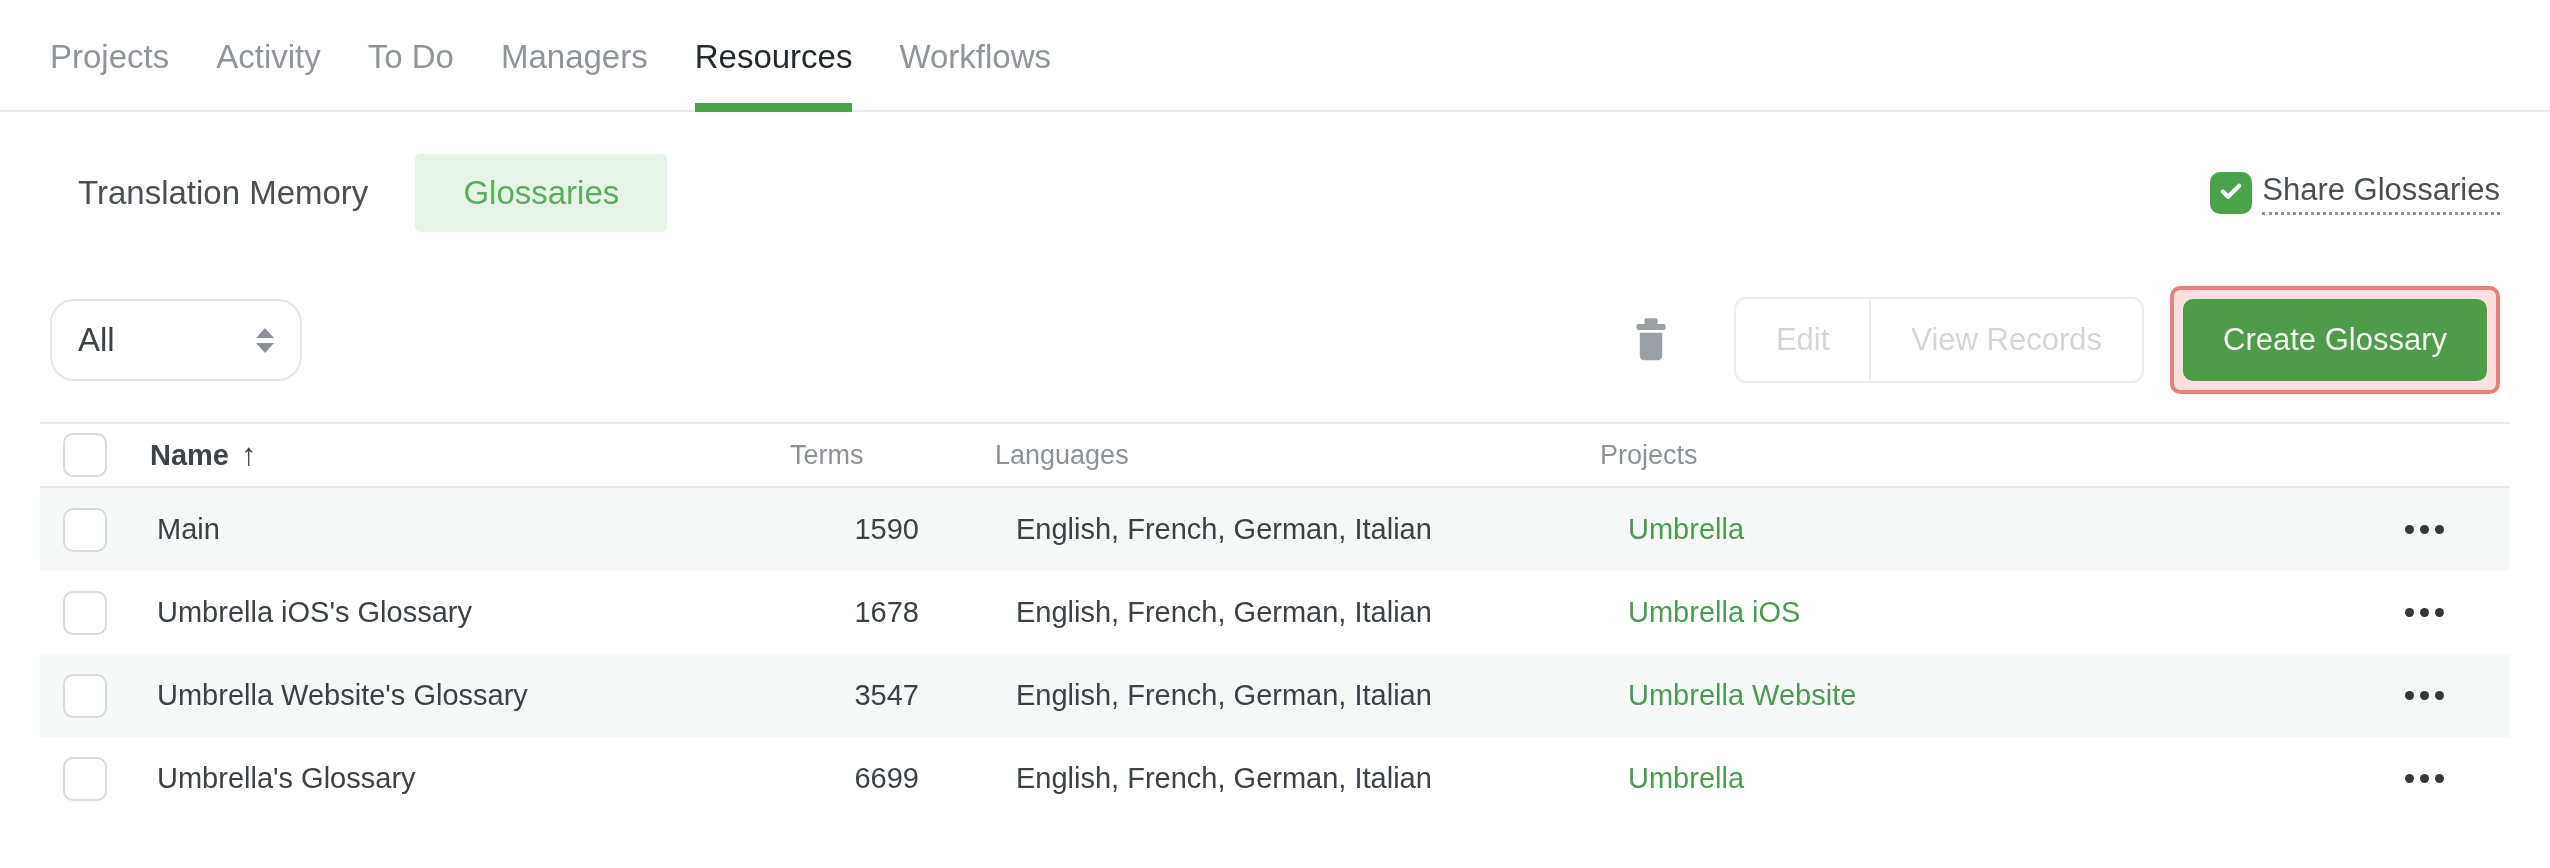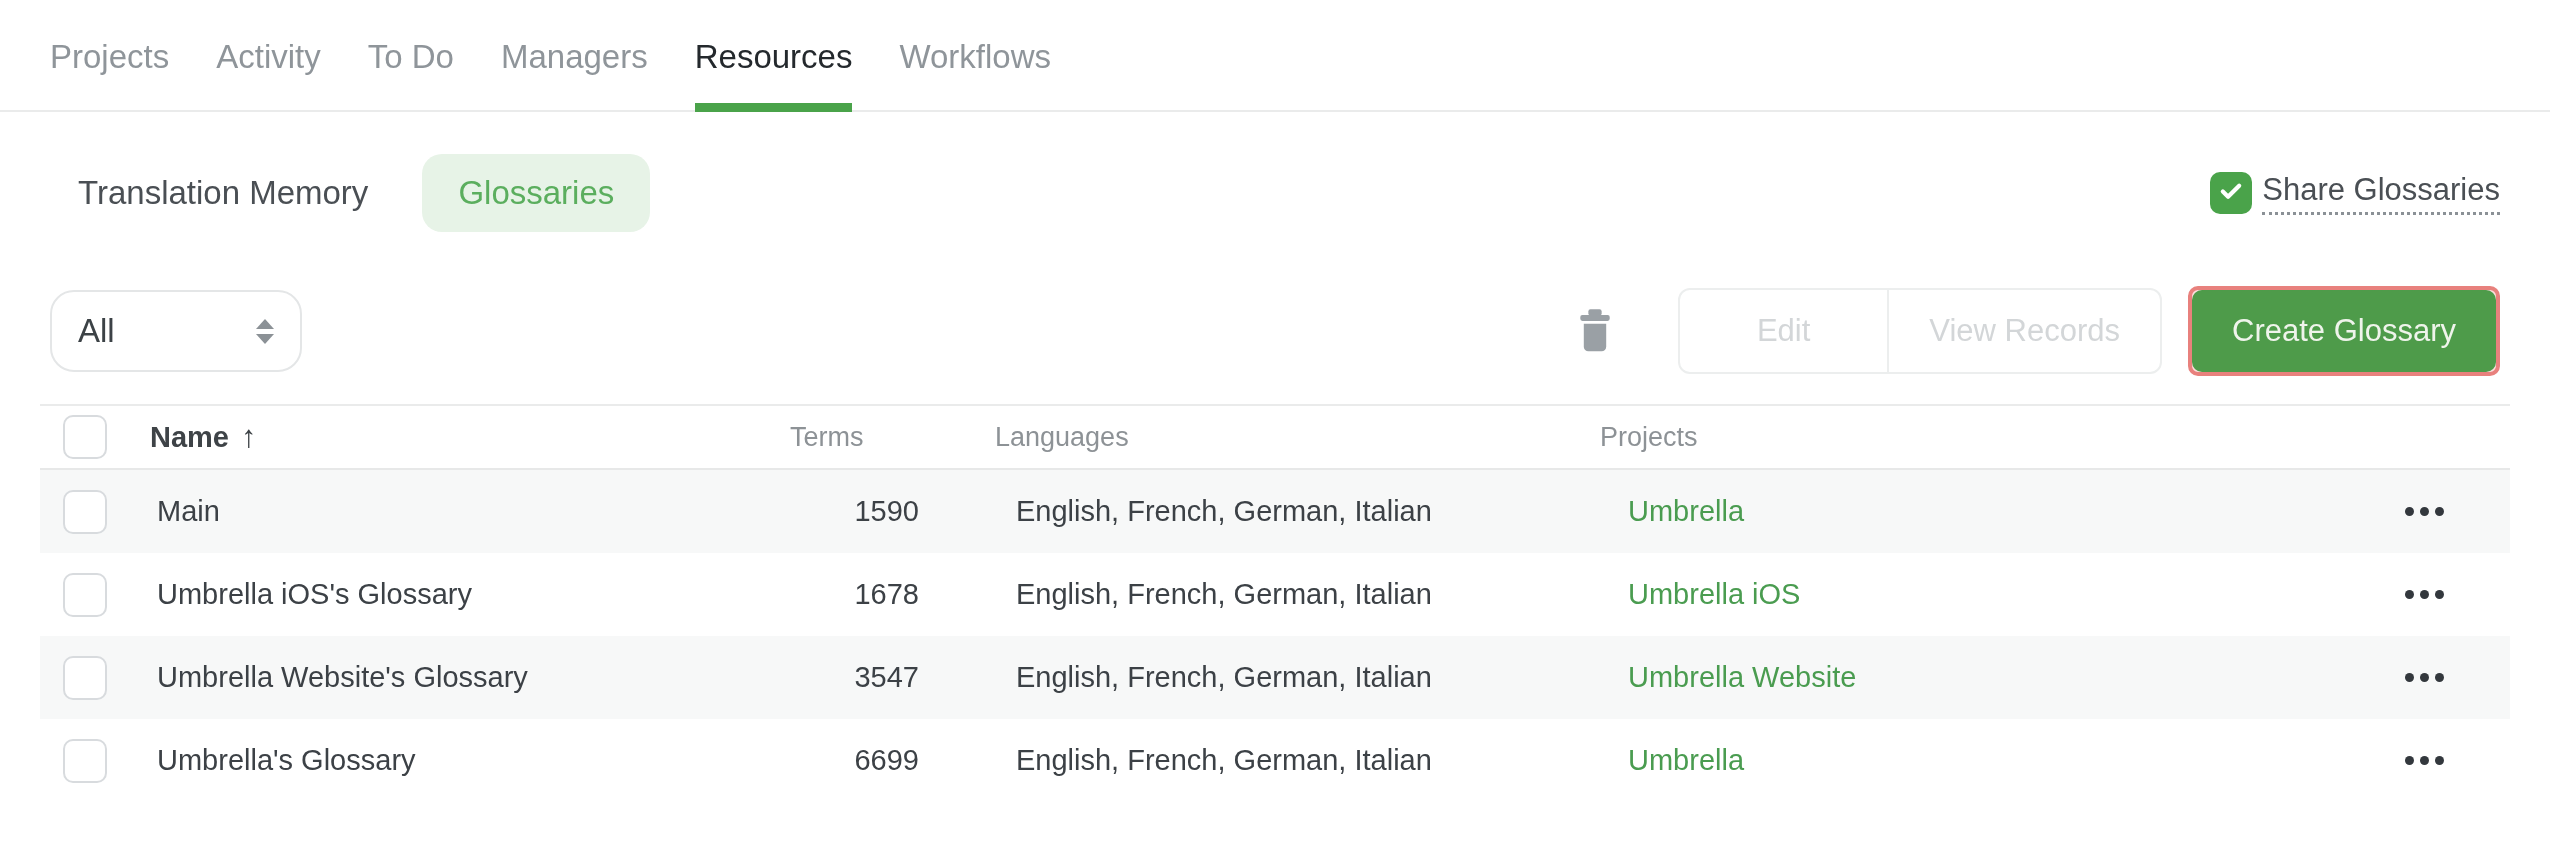--- a/index.html
+++ b/index.html
@@ -13,21 +13,21 @@
   .topnav .tab { position:relative; font-size:33px; color:#8f959a; padding-bottom:34px;
                  cursor:pointer; white-space:nowrap; }
   .topnav .tab.active { color:#24292d; }
   .topnav .tab.active::after { content:""; position:absolute; left:0; right:0; bottom:-2px;
                  height:9px; background:var(--accent-green,#4aa34a); }
 
   
   .subtabs { display:flex; align-items:center; margin:42px 50px 0 50px; }
   .subtab { font-size:33px; color:#4a4f54; padding:20px 28px; cursor:pointer; white-space:nowrap; }
   .subtab.active { background:var(--pill-bg,#e7f3e7); color:var(--pill-text,#5bae5e);
-                 border-radius:20px; padding:20px 36px; margin-left:26px; }
+                 border-radius:5px; padding:20px 48px; margin-left:19px; }
   .share-ctl { margin-left:auto; display:flex; align-items:center; gap:10px; cursor:pointer; }
   .share-box { width:42px; height:42px; border-radius:10px; background:var(--accent-green,#4aa34a);
                display:flex; align-items:center; justify-content:center; flex:0 0 auto; }
   .share-box svg { width:28px; height:28px; }
   .share-label { font-size:31px; color:#4a4f54; border-bottom:3px dotted #8b9196; padding-bottom:4px; }
 
   
   .toolbar { display:flex; align-items:center; margin:54px 50px 0 50px; }
   .filter-select { width:252px; height:82px; border:2px solid #e4e6e7; border-radius:24px;
                display:flex; align-items:center; padding:0 26px; cursor:pointer; background:#fff; }
@@ -35,24 +35,24 @@
   .filter-arrows { margin-left:auto; display:flex; flex-direction:column; gap:5px; }
   .tri-up   { width:0; height:0; border-left:9px solid transparent; border-right:9px solid transparent;
               border-bottom:10px solid #8b9196; }
   .tri-down { width:0; height:0; border-left:9px solid transparent; border-right:9px solid transparent;
               border-top:10px solid #8b9196; }
   .toolbar-right { margin-left:auto; display:flex; align-items:center; }
   .trash-btn { background:none; border:none; cursor:pointer; margin-right:62px; display:flex; }
   .trash-btn svg { width:42px; height:50px; fill:#9aa0a5; }
   .btn-group { display:flex; border:2px solid #eceeee; border-radius:12px; overflow:hidden; background:#fff; }
   .btn-group .gbtn { height:82px; background:none; border:none; font-family:inherit;
-               font-size:31px; color:#d3d6d8; padding:0 40px; cursor:default; white-space:nowrap;margin-left:37px; }
+               font-size:31px; color:#d3d6d8; padding:0 40px; cursor:default; white-space:nowrap; }
   .btn-group .gbtn + .gbtn { border-left:2px solid #eceeee; }
   .annotation { margin-left:26px; border:4px solid var(--highlight-border,#e8817d);
-               background:var(--highlight-bg,#fcdfdf); border-radius:10px; }
+               background:var(--highlight-bg,#fcdfdf); border-radius:10px; padding:9px; }
   .create-btn { height:82px; background:var(--button-green,#4e9b4a); color:#eff4eb; border:none;
                border-radius:10px; font-family:inherit; font-size:31px; padding:0 40px;
                cursor:pointer; white-space:nowrap; }
 
   
   .glossary-table { margin:28px 40px 0 40px; border-top:2px solid #eaebeb; }
   .trow { display:flex; align-items:center; padding-left:23px; }
   .thead { height:64px; border-bottom:2px solid #e7e8e8; }
   .tbody-row { height:83px;gap:7px; }
   .tbody-row.stripe { background:var(--row-stripe,#f7f8f8); }

